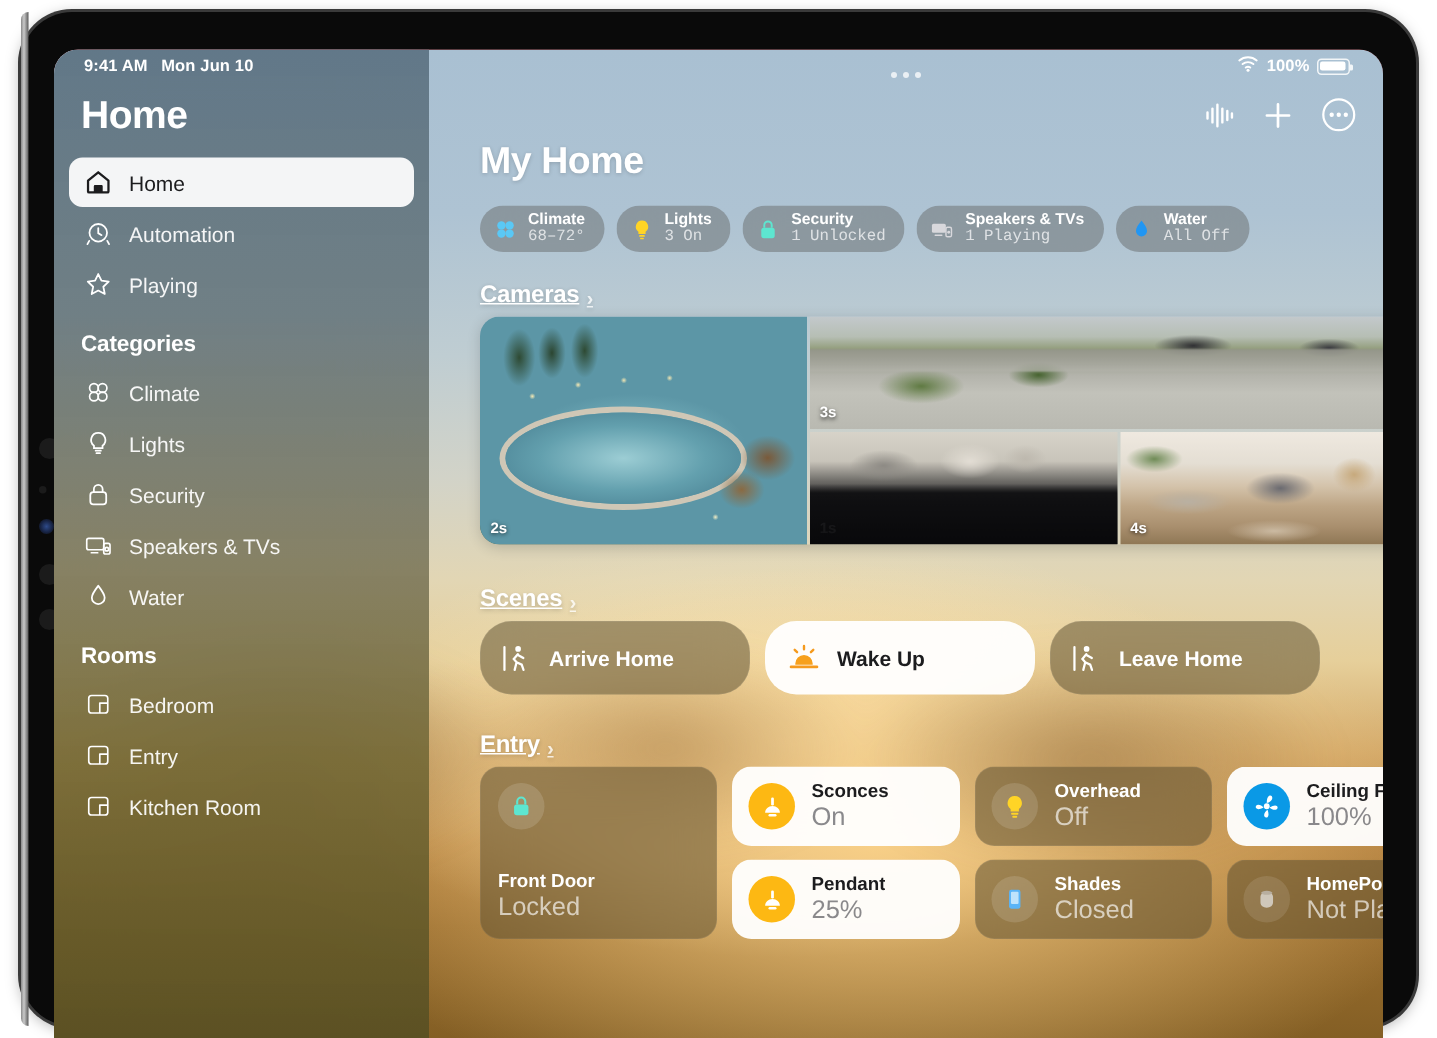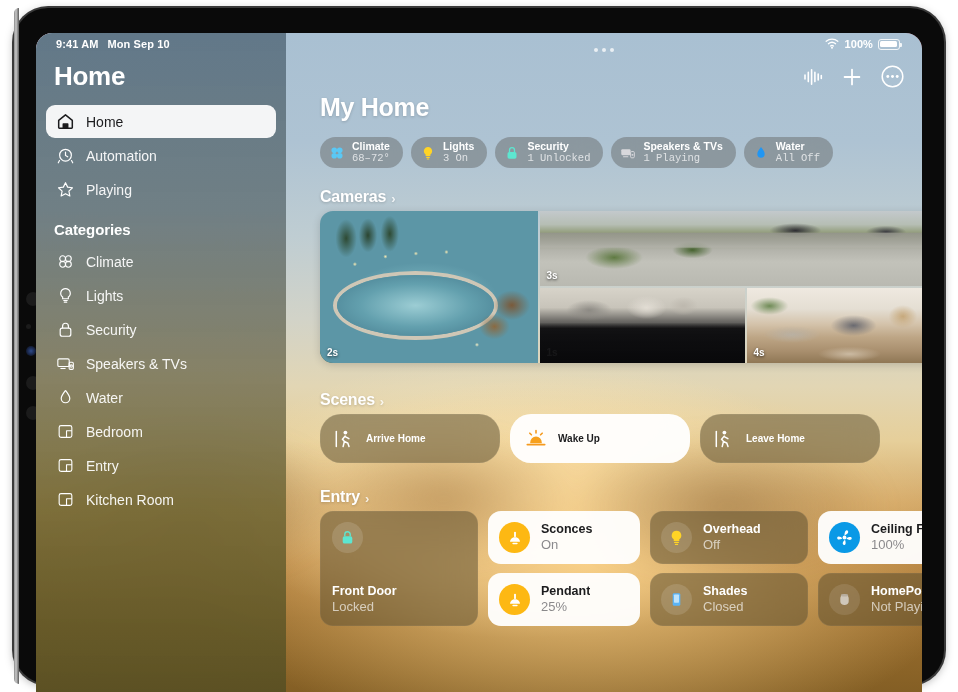--- a/index.html
+++ b/index.html
@@ -182,20 +182,21 @@
   .pill-txt { line-height: 1.08; }
   .pill-name { color: #fff; font-size: 10.5px; font-weight: 700; white-space: nowrap; }
   .pill-val  { color: rgba(255,255,255,.72); font-size: 10.5px; white-space: nowrap; font-family: Liberation Mono, monospace; }
 
   
   .sec-head {
     display: flex; align-items: flex-end; gap: 5px;
     color: #fff; font-size: 16px; font-weight: 600;
     letter-spacing: -.2px; cursor: pointer;
     text-shadow: 0 1px 3px rgba(0,0,0,.2);
+    text-decoration: underline;
   }
   .chev { font-size: 13px; opacity: .78; font-weight: 700; }
 
   
   #cameras-head { position: absolute; left: 34px; top: 155px; }
   #cameras-grid {
     position: absolute; left: 34px; top: 178px;
     width: 632px; height: 152px;
     border-radius: 13px; overflow: hidden;
     display: grid;
@@ -285,21 +286,21 @@
     position: absolute; left: 34px; top: 381px;
     display: flex; gap: 10px;
   }
   .scene {
     display: flex; align-items: center; gap: 11px;
     width: 180px; height: 49px; padding: 0 13px;
     border-radius: 21px; cursor: pointer;
     background: rgba(86,74,44,.50);
     backdrop-filter: blur(16px);
     color: #fff;
-    font-size: 10px; font-weight: 600;
+    font-size: 14px; font-weight: 600;
     box-shadow: inset 0 0 0 .5px rgba(255,255,255,.1);
   }
   .scene.active {
     background: rgba(255,255,255,.95); color: #1c1c1e; padding-left: 15px;
   }
   .scene-icon { width: 22px; height: 22px; flex: 0 0 22px;
                 display: flex; align-items: center; justify-content: center; }
 
   
   #entry-head { position: absolute; left: 34px; top: 455px; }
@@ -325,21 +326,21 @@
     flex-direction: column; align-items: flex-start;
     justify-content: space-between;
     padding: 11px 12px;
     gap: 0;
   }
   .tile-ico { width: 31px; height: 31px; flex: 0 0 31px; border-radius: 50%;
               display: flex; align-items: center; justify-content: center; }
   .tile-txt { line-height: 1.2; min-width: 0; }
   .tile-name { font-size: 12.5px; font-weight: 700; color: #fff;
                white-space: nowrap; overflow: hidden; text-overflow: ellipsis; }
-  .tile-state { font-size: 13px; color: rgba(255,255,255,.66);
+  .tile-state { font-size: 17px; color: rgba(255,255,255,.66);
                 white-space: nowrap; overflow: hidden; text-overflow: ellipsis; }
   .tile.on .tile-name { color: #1c1c1e; }
   .tile.on .tile-state { color: rgba(60,60,67,.6); }
 
   
   #home-indicator {
     position: absolute; left: 50%; transform: translateX(-50%);
     bottom: 6px; width: 232px; height: 4.5px;
     background: rgba(0,0,0,.82); border-radius: 3px; z-index: 35;
   }
@@ -356,21 +357,21 @@
   <div class="sensor-dot sd5"></div>
 
   <div id="screen">
     <div id="wallpaper">
       <div id="wallpaper-blur-band"></div>
     </div>
 
     <div id="status-bar">
       <div id="status-left">
         <span>9:41 AM</span>
-        <span>Mon Sep 10</span>
+        <span>Mon Jun 10</span>
       </div>
       <div id="status-right">
         <span class="wifi-glyph">
           <svg width="14" height="11" viewBox="0 0 14 11">
               <g fill="none" stroke="#fff" stroke-width="1.3" stroke-linecap="round">
             <path d="M1.2 3.3A9 9 0 0 1 12.8 3.3"></path>
                 <path d="M3.4 5.7A5.8 5.8 0 0 1 10.6 5.7"></path>
             <path d="M5.5 8A2.8 2.8 0 0 1 8.5 8"></path>
               </g>
             <circle cx="7" cy="9.8" r="1" fill="#fff"></circle>
@@ -464,20 +465,21 @@
 
       <div class="sb-item">
         <span class="sb-icon">
           <svg viewBox="0 0 24 24" fill="none" stroke="#fff" stroke-width="1.5" stroke-linejoin="round">
             <path d="M12 3.2c3.1 4 5.4 6.9 5.4 10a5.4 5.4 0 1 1-10.8 0c0-3.1 2.3-6 5.4-10z"></path>
             </svg>
         </span>
         <span>Water</span>
       </div>
 
+      <div class="sb-section-head">Rooms</div>
 
       <div class="sb-item">
         <span class="sb-icon">
           <svg viewBox="0 0 24 24" fill="none" stroke="#fff" stroke-width="1.4" stroke-linejoin="round">
             <rect x="4" y="4.6" width="16" height="14.8" rx="2.4"></rect>
             <path d="M13.3 19.4V11h6.7"></path>
             </svg>
         </span>
         <span>Bedroom</span>
       </div>

